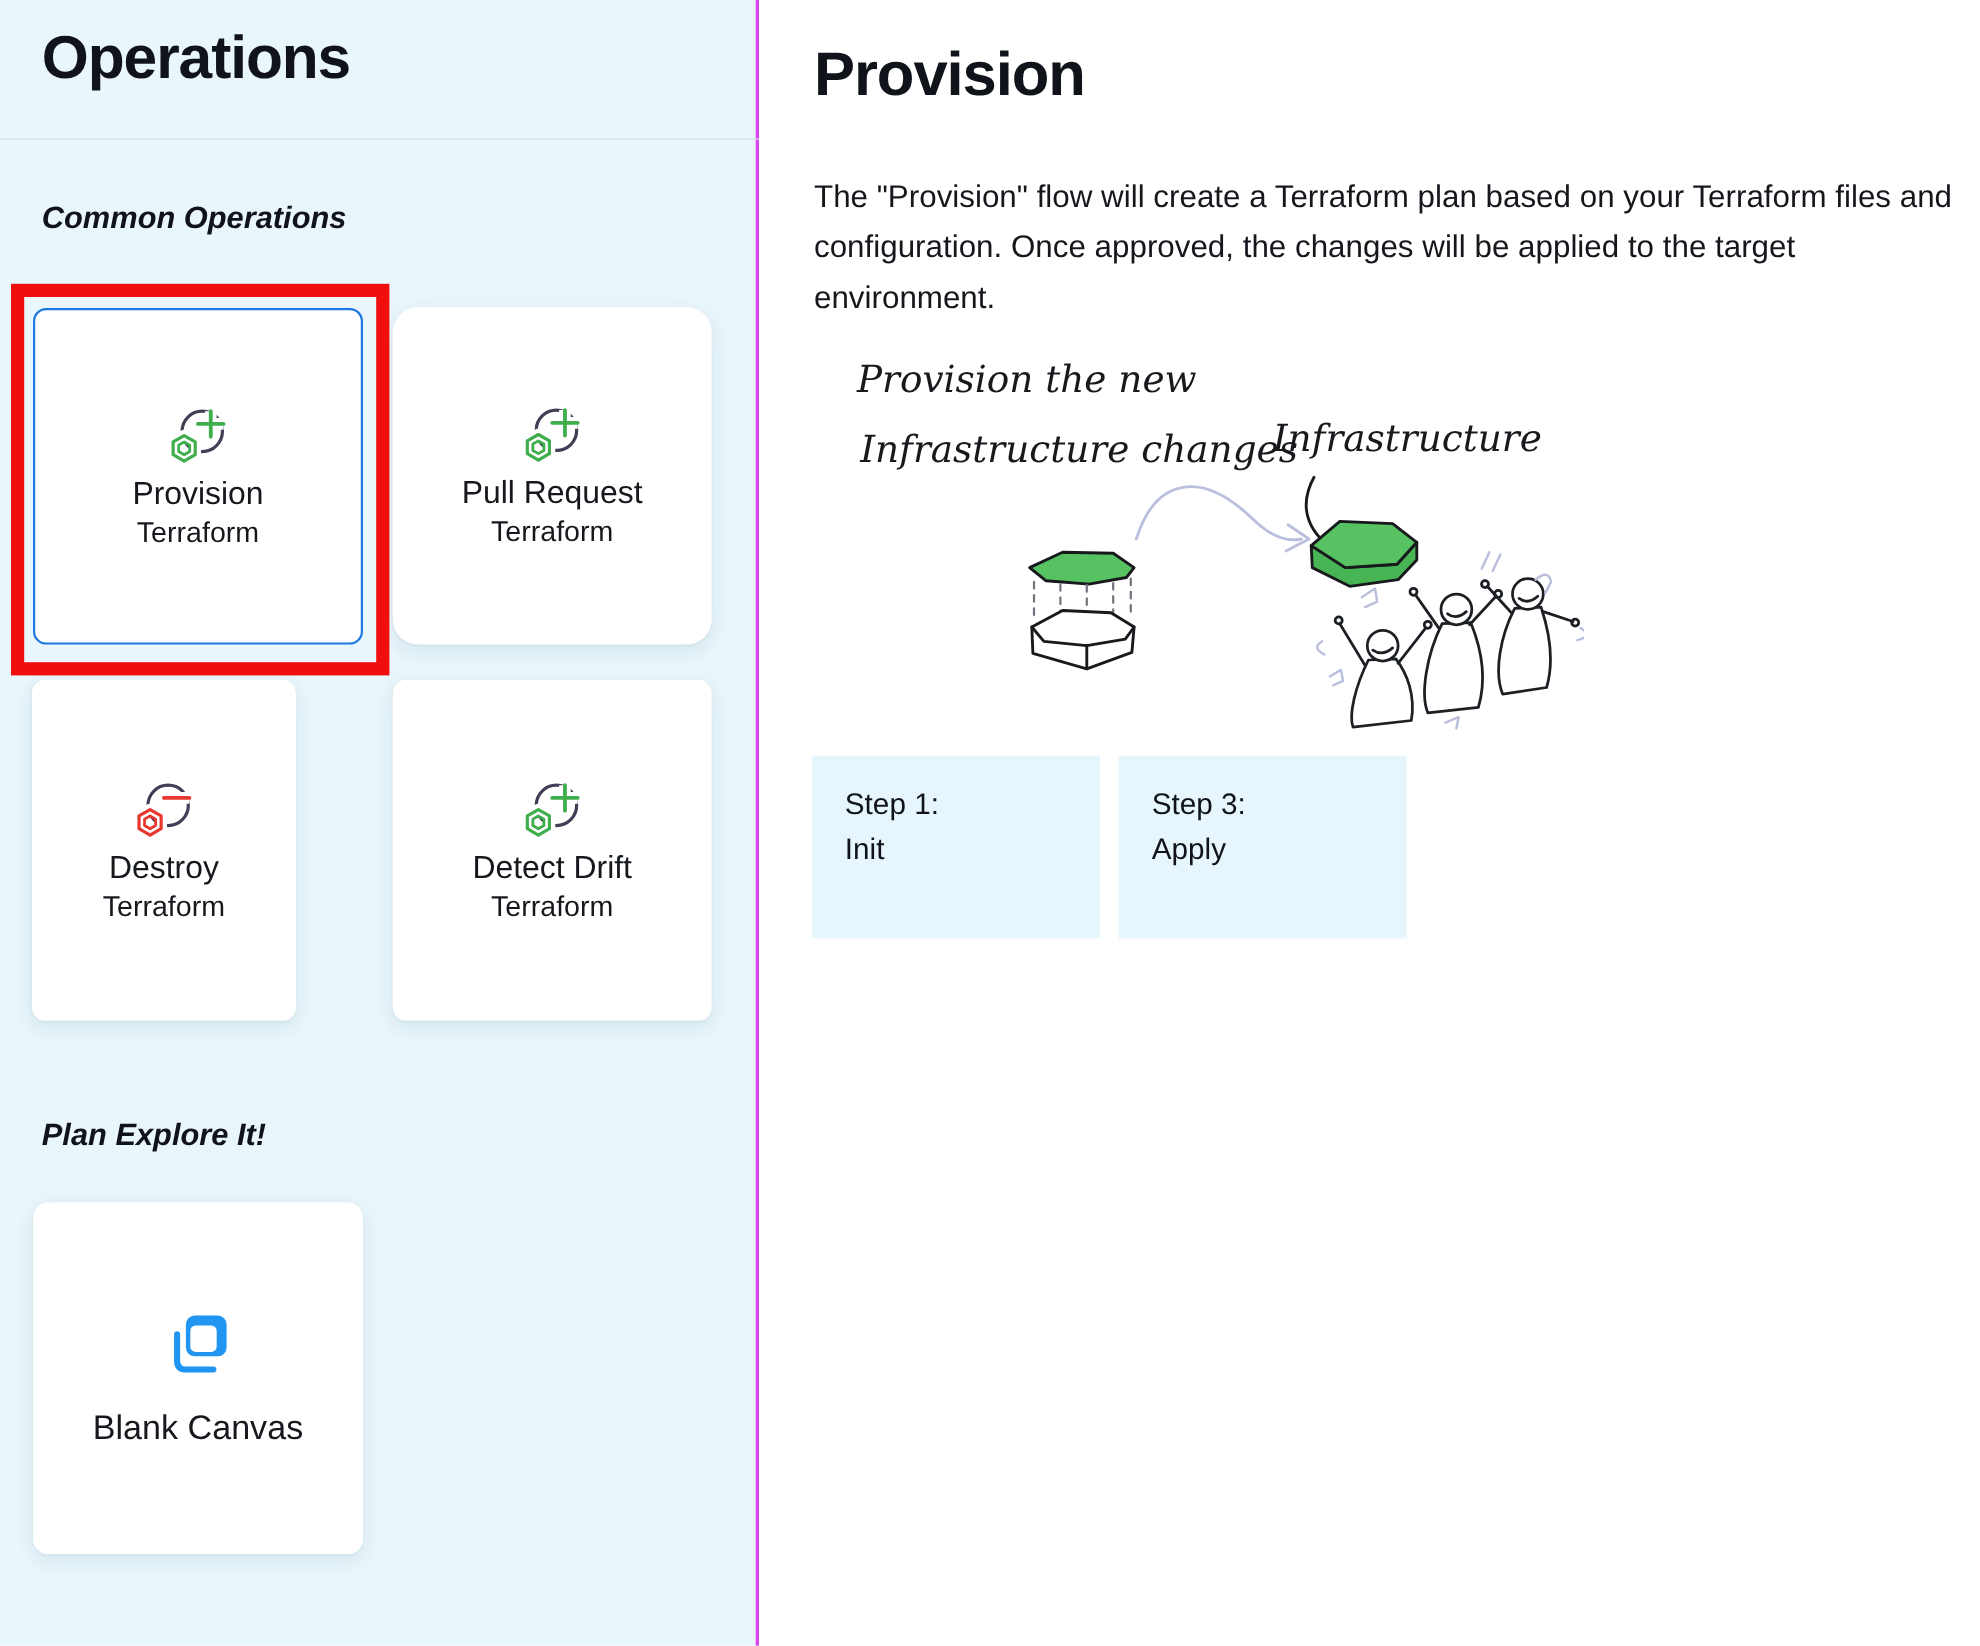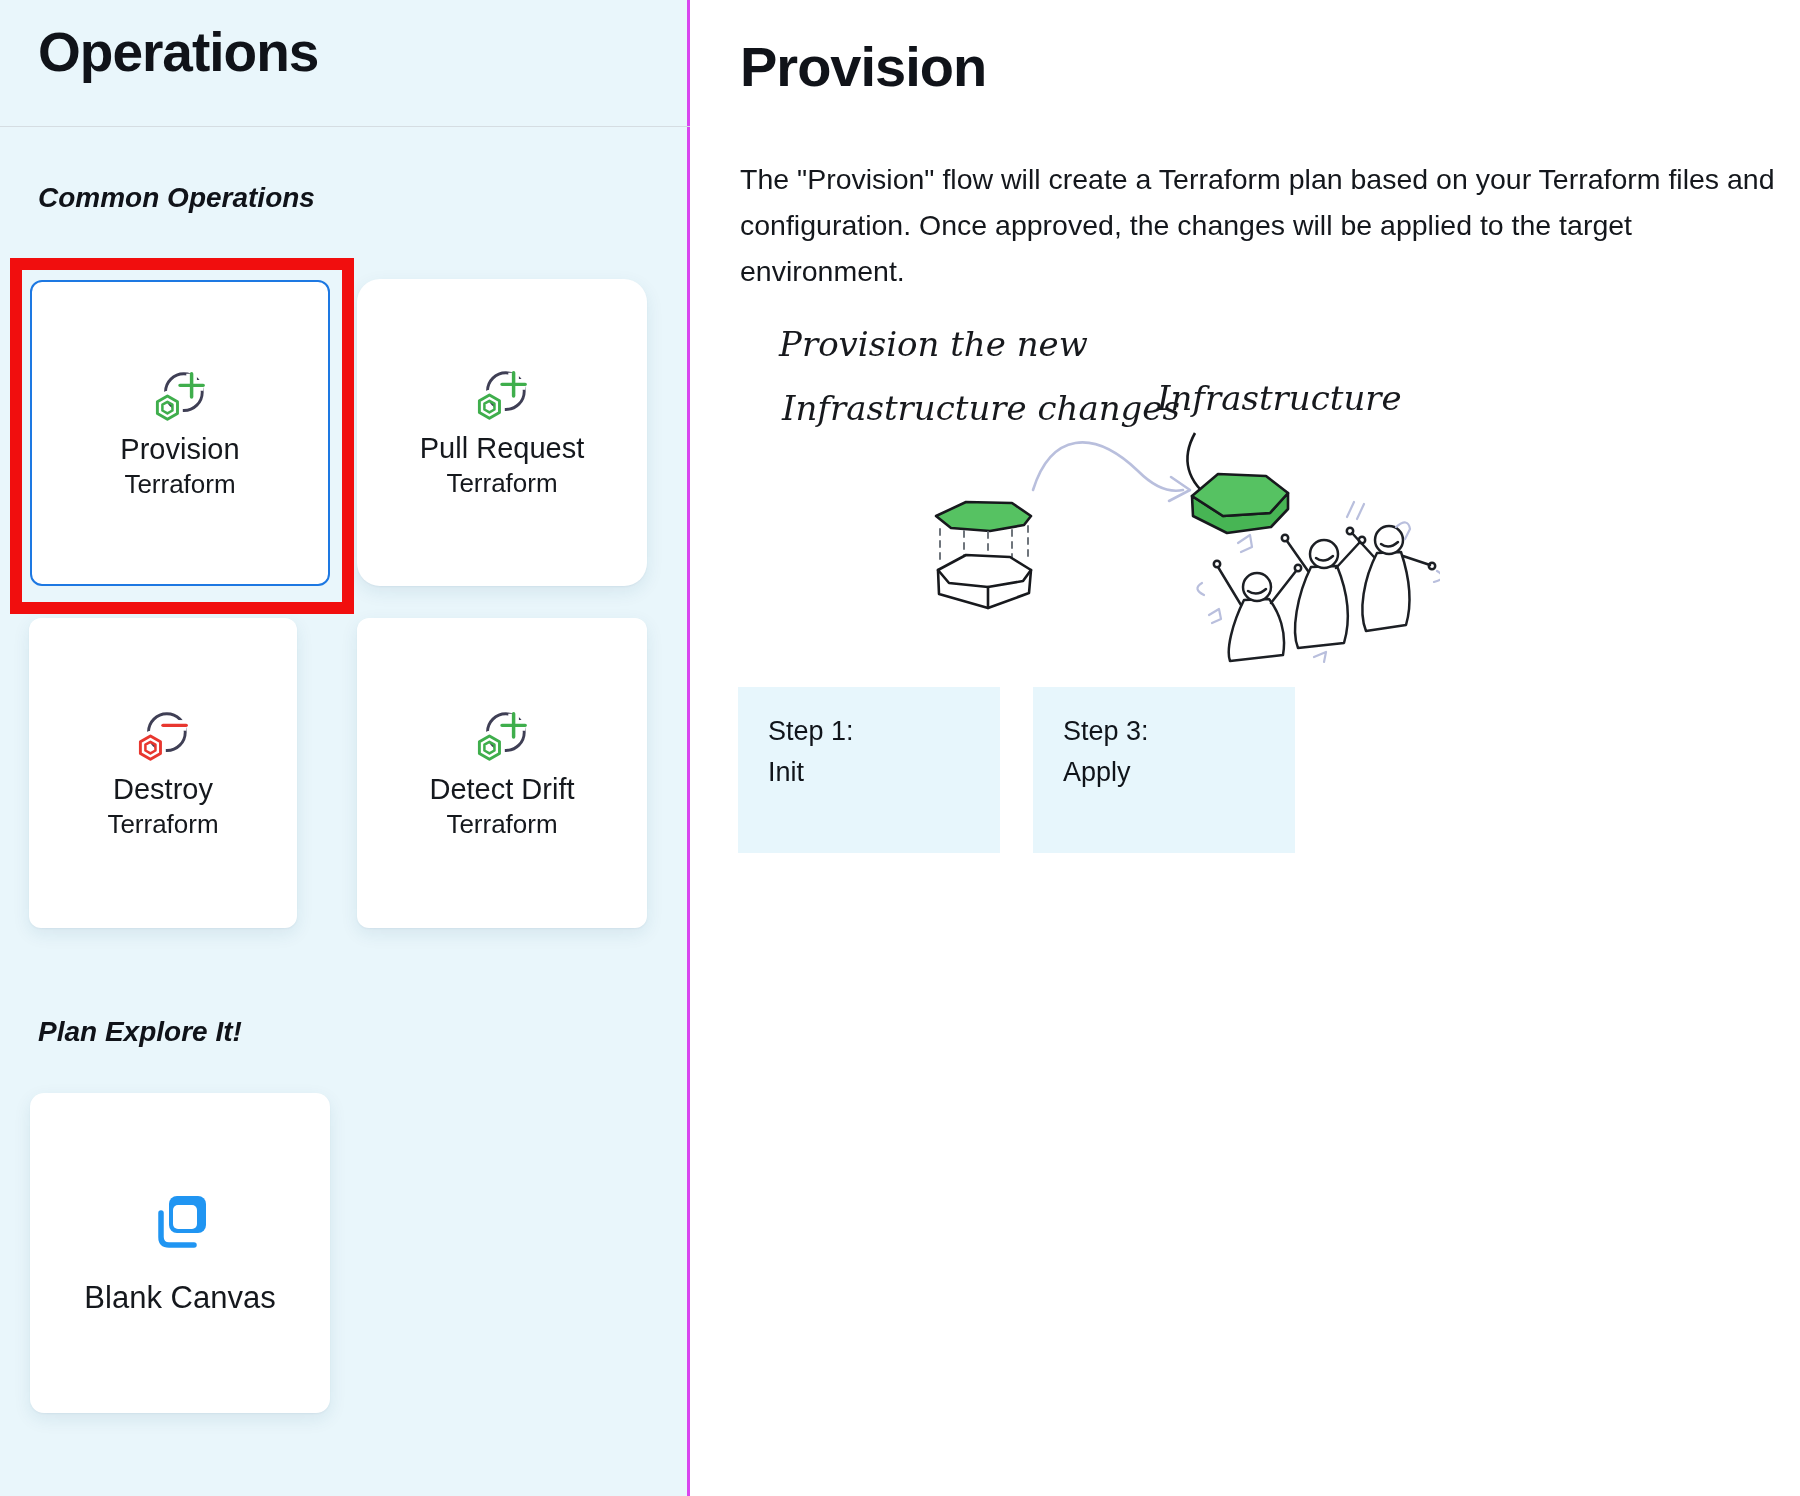--- a/index.html
+++ b/index.html
@@ -38,21 +38,21 @@
     position:absolute;
     background:#ffffff;
     border-radius:12px;
     box-shadow:0 1px 2px rgba(27,78,113,.06), 0 6px 18px rgba(27,78,113,.09);
     display:flex; align-items:center; justify-content:center;
     cursor:pointer;
   }
   .op-card.selected { border:2px solid #1d78e2; box-shadow:none; }
   .card-provision    { left:30px;  top:280px; width:300px; height:306px; }
   .card-pull-request { left:357px; top:279px; width:290px; height:307px;border-radius:23px; }
-  .card-destroy      { left:29px;  top:618px; width:268px; height:310px; }
+  .card-destroy      { left:29px;  top:618px; width:240px; height:310px; }
   .card-detect-drift { left:357px; top:618px; width:290px; height:310px; }
   .card-blank-canvas { left:30px;  top:1093px; width:300px; height:320px; border-radius:14px; }
 
   .card-inner { display:flex; flex-direction:column; align-items:center; }
   .card-icon { width:58px; height:58px; }
   .card-label { margin-top:8px; font-size:29px; font-weight:500; color:#15181d; }
   .card-sublabel { margin-top:3px; font-size:26px; font-weight:400; color:#15181d; }
   .card-blank-canvas .card-icon { width:64px; height:64px; }
   .card-blank-canvas .card-label { margin-top:26px; font-size:31px; font-weight:400; }
 
@@ -72,21 +72,21 @@
     font-size:28.5px; line-height:46px; font-weight:400; color:#14171c;
   }
   .illustration { position:absolute; left:50px; top:300px; width:700px; height:370px; }
   .hand-caption {
     font-family:"DejaVu Serif","Liberation Serif",serif;
     font-style:italic; font-size:34px; fill:#17191d;
   }
 
   .steps-row {
     position:absolute; left:48px; top:687px;
-    display:flex; gap:33px;
+    display:flex; gap:17px;
   }
   .step-box {
     width:262px; height:166px;
     background:#e7f6fc;
     padding:24px 30px;
     font-size:27px; line-height:41px; color:#10141a;
   }
 </style>
 </head>
 <body>

